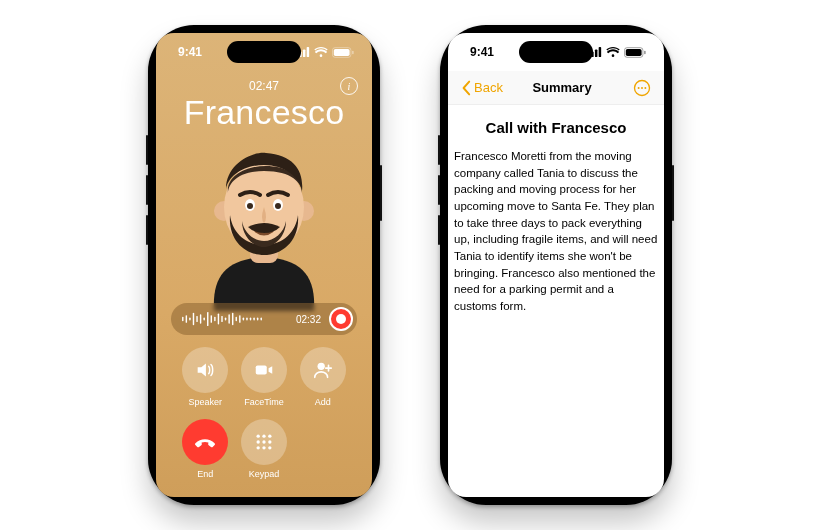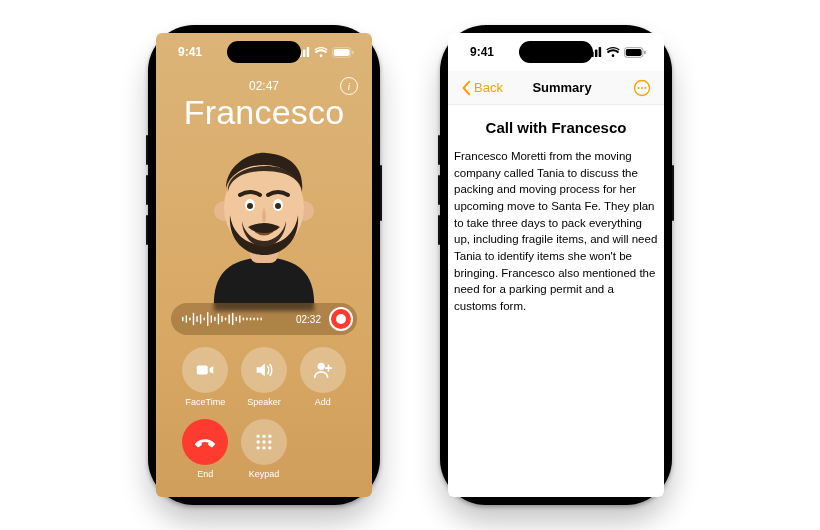--- a/index.html
+++ b/index.html
@@ -17,21 +17,21 @@
     position: relative;
     box-shadow: 0 18px 28px rgba(0,0,0,.22), 0 2px 4px rgba(0,0,0,.3);
   }
   .phone::before, .phone::after { 
     content:""; position:absolute; background:#111; border-radius:2px;
   }
   .phone::before { left:-2px; top:110px; width:2px; height:30px; box-shadow:0 40px 0 #111, 0 80px 0 #111; }
   .phone::after { right:-2px; top:140px; width:2px; height:56px; }
   .screen {
     width: 100%; height: 100%;
-    border-radius: 6px;
+    border-radius: 18px;
     overflow: hidden; position: relative;
   }
   .notch {
     position: absolute; top: 8px; left: 50%; transform: translateX(-50%);
     width: 74px; height: 22px; background:#000; border-radius: 12px; z-index:10;
   }
   .statusbar {
     position:absolute; top:0; left:0; right:0; height:38px;
     display:flex; justify-content:space-between; align-items:center;
     padding: 0 18px 0 22px; font-size:12px; font-weight:600; z-index:9;
@@ -175,34 +175,34 @@
         </g>
       </svg>
       <span class="rec-time">02:32</span>
       <div class="rec-btn"></div>
     </div>
 
     <div class="controls">
       <div class="ctrl">
         <div class="btn">
             <svg width="22" height="22" viewBox="0 0 24 24" fill="currentColor">
+              <path d="M4 9v6h4l5 4V5L8 9H4z"></path>
+              <path d="M16 8c1.5 1 1.5 7 0 8M18.5 6c2.5 2 2.5 10 0 12" stroke="currentColor" stroke-width="1.6" fill="none" stroke-linecap="round"></path>
+            </svg>
+          </div>
+        <span class="lbl">Speaker</span>
+      </div>
+      <div class="ctrl">
+        <div class="btn">
+            <svg width="22" height="22" viewBox="0 0 24 24" fill="currentColor">
               <rect x="3" y="7" width="12" height="10" rx="2"></rect>
               <path d="M17 10l4-2v8l-4-2z"></path>
             </svg>
           </div>
         <span class="lbl">FaceTime</span>
-      </div>
-      <div class="ctrl">
-        <div class="btn">
-            <svg width="22" height="22" viewBox="0 0 24 24" fill="currentColor">
-              <path d="M4 9v6h4l5 4V5L8 9H4z"></path>
-              <path d="M16 8c1.5 1 1.5 7 0 8M18.5 6c2.5 2 2.5 10 0 12" stroke="currentColor" stroke-width="1.6" fill="none" stroke-linecap="round"></path>
-            </svg>
-          </div>
-        <span class="lbl">Speaker</span>
       </div>
       <div class="ctrl">
         <div class="btn">
             <svg width="22" height="22" viewBox="0 0 24 24" fill="currentColor">
               <circle cx="10" cy="8" r="4"></circle>
               <path d="M3 20c0-3.3 3.1-6 7-6s7 2.7 7 6" fill="none" stroke="currentColor" stroke-width="1.8" stroke-linecap="round"></path>
               <path d="M18 7v6M15 10h6" stroke="currentColor" stroke-width="1.8" stroke-linecap="round"></path>
             </svg>
           </div>
         <span class="lbl">Add</span>

